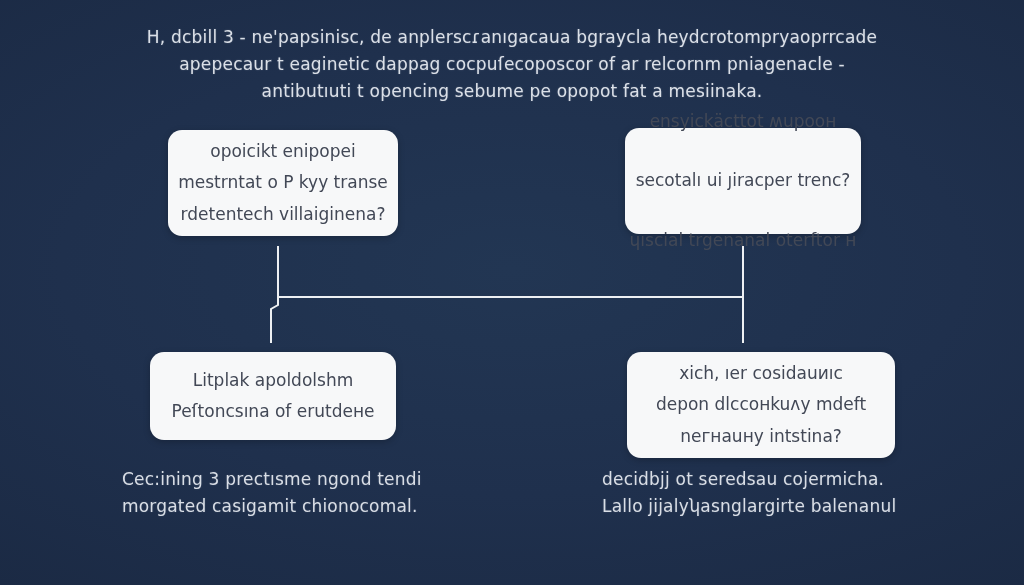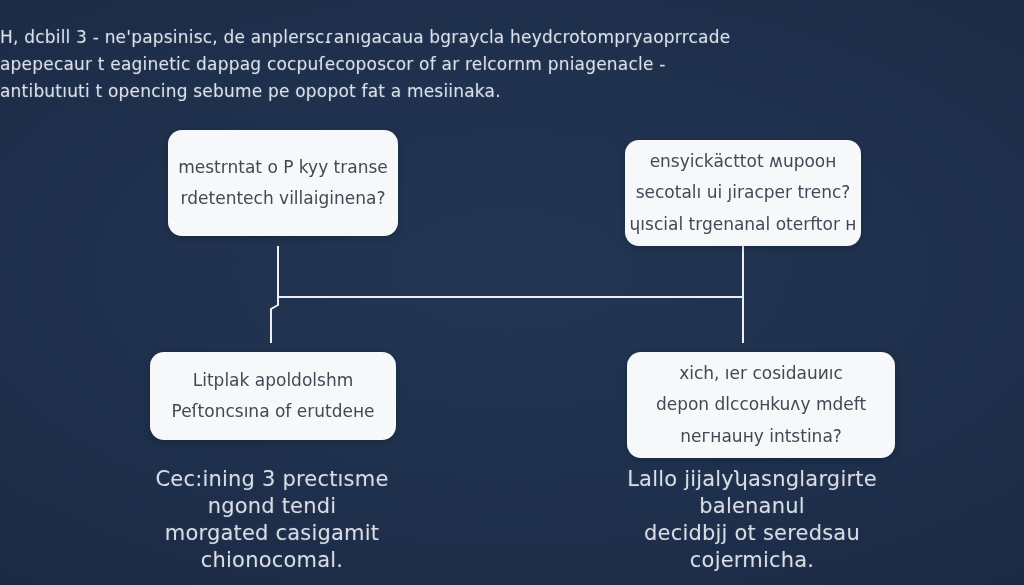--- a/index.html
+++ b/index.html
@@ -13,20 +13,21 @@
     height: 585px;
     overflow: hidden;
     background: radial-gradient(ellipse 80% 70% at 50% 46%, #223653 0%, #1f304d 55%, #1b2a44 100%);
     font-family: "DejaVu Sans", "Liberation Sans", sans-serif;
   }
   .title {
     position: absolute;
     top: 24px;
     left: 0;
     right: 0;
+    text-align: center;
     color: #dbe0e8;
     font-size: 17px;
     line-height: 27px;
     letter-spacing: 0.2px;
     text-shadow: 0 0 2px rgba(219, 224, 232, 0.25);
   }
   .connectors {
     position: absolute;
     left: 0;
     top: 0;
@@ -39,28 +40,28 @@
     display: flex;
     flex-direction: column;
     justify-content: center;
     text-align: center;
     color: #424856;
     font-size: 17px;
     line-height: 31.5px;
     box-shadow: 0 2px 7px rgba(0, 0, 0, 0.22);
   }
   .box-tl { left: 168px; top: 130px; width: 230px; height: 106px; }
-  .box-tr { left: 625px; top: 140px; width: 236px; height: 106px; }
+  .box-tr { left: 625px; top: 128px; width: 236px; height: 106px; gap: 28px; }
   .box-bl { left: 150px; top: 352px; width: 246px; height: 88px; }
   .box-br { left: 627px; top: 352px; width: 268px; height: 106px; }
   .caption {
     position: absolute;
-    text-align: center;
+    text-align: left;
     color: #d9dee6;
-    font-size: 21px;
+    font-size: 17px;
     line-height: 27px;
     letter-spacing: 0.2px;
     text-shadow: 0 0 2px rgba(217, 222, 230, 0.2);
   }
   .caption-left  { left: 122px; top: 466px; width: 300px; }
   .caption-right { left: 602px; top: 466px; width: 300px; }
 </style>
 </head>
 <body>
 
@@ -73,20 +74,21 @@
   </div>
 
   <svg class="connectors" width="1024" height="585" viewBox="0 0 1024 585">
     <line x1="278" y1="246" x2="278" y2="298" stroke="#edf0f3" stroke-width="2"></line>
     <line x1="277" y1="297" x2="744" y2="297" stroke="#edf0f3" stroke-width="2"></line>
     <polyline points="278,296 278,305 271,309 271,343" fill="none" stroke="#edf0f3" stroke-width="2"></polyline>
     <line x1="743" y1="246" x2="743" y2="343" stroke="#edf0f3" stroke-width="2"></line>
   </svg>
 
   <div class="box box-tl">
+    <div>opoicikt enipopei</div>
     <div>mestrntat o P kyy transe</div>
     <div>rdetentech villaiginena?</div>
   </div>
 
   <div class="box box-tr">
     <div>ensyickäcttot ʍupooн</div>
     <div>secotalı ui ȷiracper trenc?</div>
     <div>ɥıscial trgenanal oterftor н</div>
   </div>
 
@@ -100,17 +102,17 @@
     <div>depon dlccoнkuʌy mdeft</div>
     <div>neгнauну intstina?</div>
   </div>
 
   <div class="caption caption-left">
     <div>Cec:ining 3 prectısme ngond tendi</div>
     <div>morgated casigamit chionocomal.</div>
   </div>
 
   <div class="caption caption-right">
+    <div>decidbjj ot seredsau cojermicha.</div>
     <div>Lallo jijalyʮasnglargirte balenanul</div>
-    <div>decidbjj ot seredsau cojermicha.</div>
   </div>
 
 </div>
 
 </body></html>

